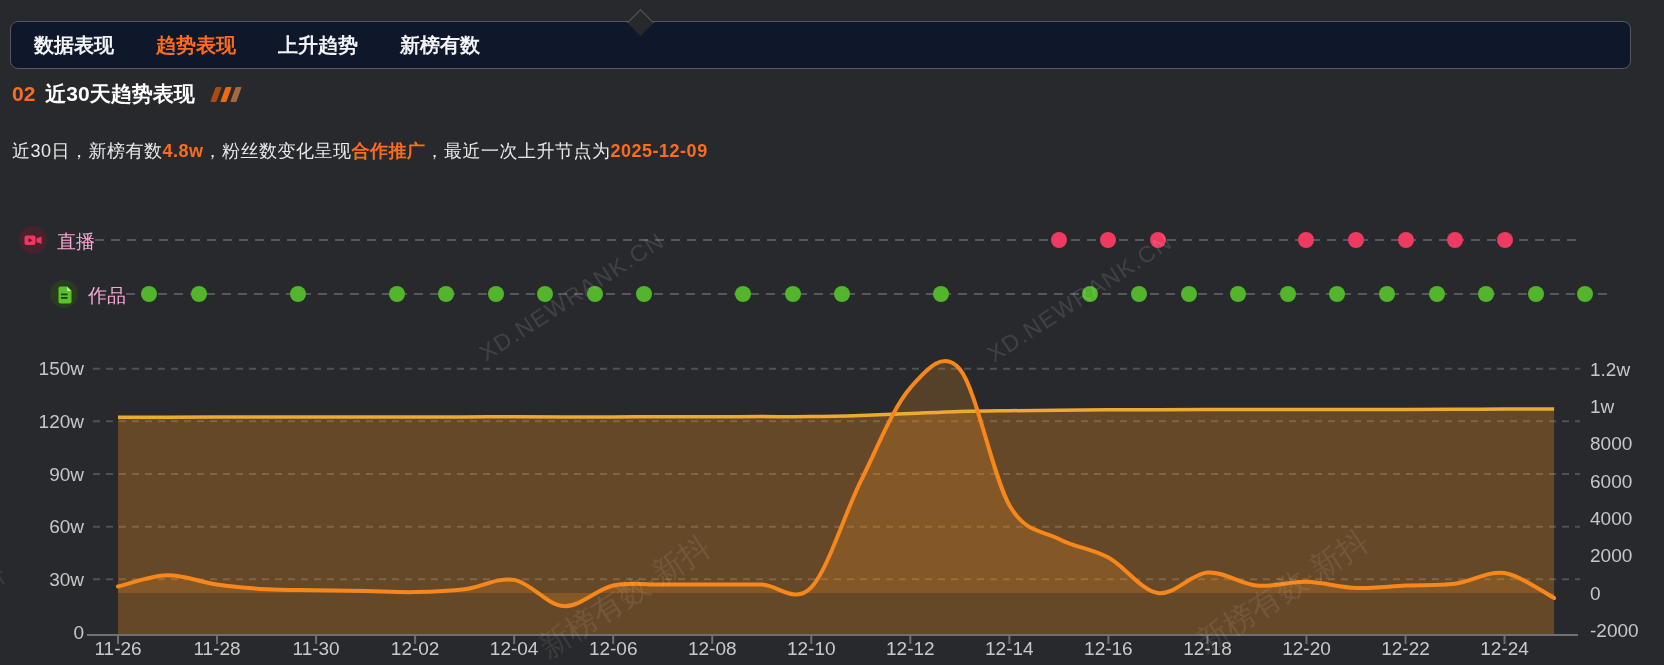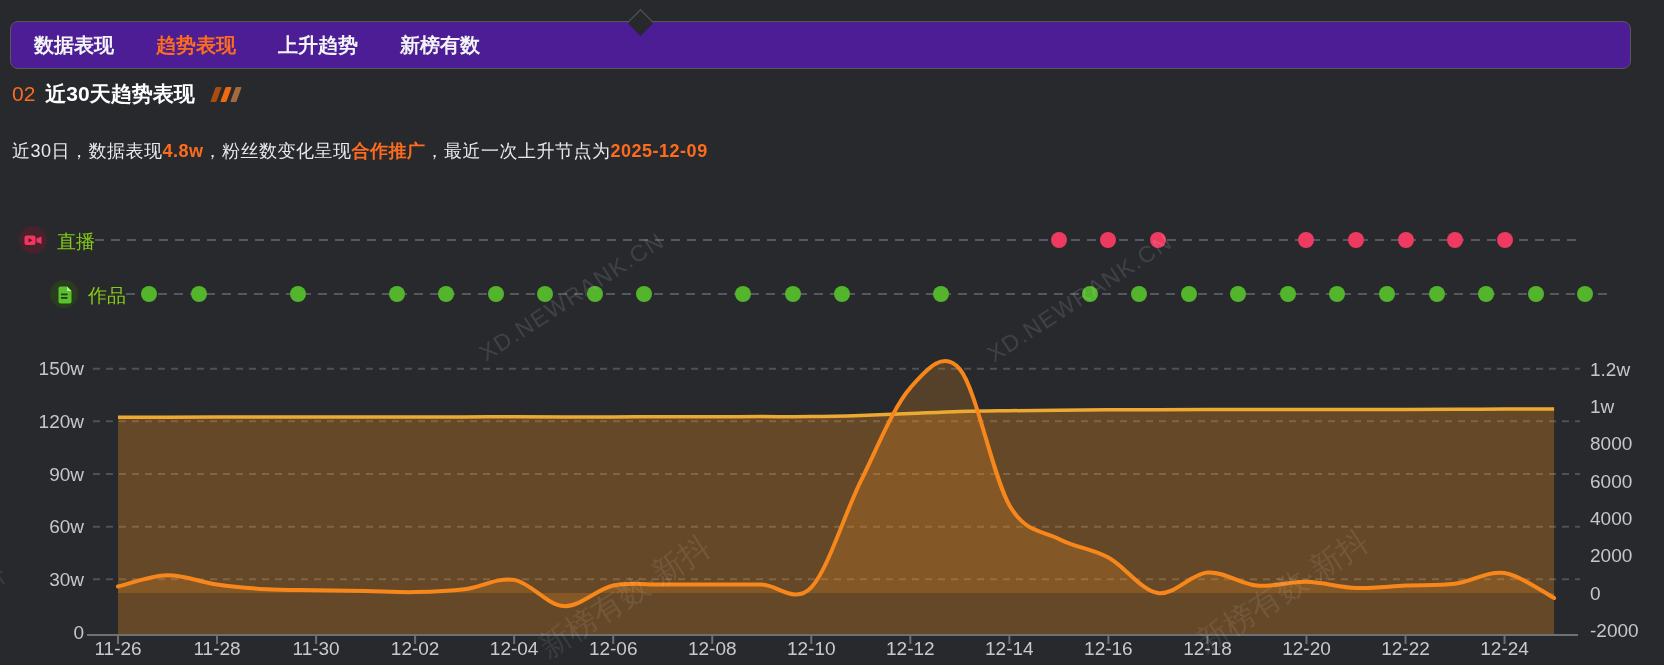--- a/index.html
+++ b/index.html
@@ -1,44 +1,44 @@
 <!DOCTYPE html>
 <html><head>
 <meta charset="utf-8">
 <style>
   html,body{margin:0;padding:0;}
   body{width:1664px;height:665px;background:#28292d;overflow:hidden;
        font-family:"Liberation Sans","DejaVu Sans",sans-serif;position:relative;}
   .page{position:absolute;inset:0;}
   
   .tabbar{position:absolute;left:10px;top:21px;width:1621px;height:48px;
-          background:#4c1d95;border:1px solid #57585c;border-radius:8px;
+          background:#0f172a;border:1px solid #57585c;border-radius:8px;
           display:flex;align-items:center;padding-left:23px;box-sizing:border-box;gap:42px;}
   .tab{font-size:20px;font-weight:700;color:#f2f3f5;cursor:pointer;white-space:nowrap;}
   .tab.active{color:#fb6c1e;}
   .notch{position:absolute;left:631px;top:13px;width:18px;height:18px;background:#28292d;
          border-left:1px solid #57585c;border-top:1px solid #57585c;transform:rotate(45deg);}
   
   .sec{position:absolute;left:12px;top:80px;display:flex;align-items:center;gap:10px;}
-  .sec-num{color:#fb6c1e;font-size:21px;font-weight:400;}
+  .sec-num{color:#fb6c1e;font-size:21px;font-weight:700;}
   .sec-title{color:#ffffff;font-size:21px;font-weight:700;text-align:center;}
   .quotes{display:flex;gap:4px;margin-left:8px;}
   .qbar{width:6px;height:15px;border-radius:1px;transform:skewX(-20deg);}
   .qbar:nth-child(1){background:#a84c10;}
   .qbar:nth-child(2){background:#ef6a10;}
   .qbar:nth-child(3){background:rgba(243,150,72,0.6);}
   
   .summary{position:absolute;left:12px;top:139px;font-size:18px;color:#e9eaec;letter-spacing:.5px;}
   .summary .hl{color:#fb6c1e;font-weight:700;}
   
   .tl-row{position:absolute;left:0;width:1664px;height:28px;}
   .tl-row.live{top:226px;}
   .tl-row.works{top:280px;margin-left:31px;}
   .tl-icon{position:absolute;left:19px;top:0;width:28px;height:28px;}
-  .tl-label{position:absolute;left:57px;top:3px;font-size:19px;color:#84cc16;}
+  .tl-label{position:absolute;left:57px;top:3px;font-size:19px;color:#f9a8d4;}
   .tl-track{position:absolute;left:95px;top:13px;width:1485px;height:2px;
             background:repeating-linear-gradient(90deg,#565860 0 9px,transparent 9px 16px);}
   .tl-dot{position:absolute;top:-7px;width:16px;height:16px;border-radius:50%;}
   
   #chart-svg{position:absolute;left:0;top:0;width:1664px;height:665px;}
   
   .wm{position:absolute;white-space:nowrap;pointer-events:none;transform:translate(-50%,-50%) rotate(-33deg);}
   .wm.site{font-size:23px;letter-spacing:1.5px;color:rgba(226,229,236,0.13);}
   .wm.brand{font-size:31px;color:rgba(232,226,214,0.10);}
 </style>
@@ -58,21 +58,21 @@
   <div class="sec">
     <span class="sec-num">02</span>
     <span class="sec-title">近30天趋势表现</span>
     <span class="quotes">
       <span class="qbar"></span>
         <span class="qbar"></span>
         <span class="qbar"></span>
     </span>
   </div>
 
-  <div class="summary" id="summary"><span>近30日，数据表现</span><span class="hl">4.8w</span><span>，粉丝数变化呈现</span><span class="hl">合作推广</span><span>，最近一次上升节点为</span><span class="hl">2025-12-09</span></div>
+  <div class="summary" id="summary"><span>近30日，新榜有数</span><span class="hl">4.8w</span><span>，粉丝数变化呈现</span><span class="hl">合作推广</span><span>，最近一次上升节点为</span><span class="hl">2025-12-09</span></div>
 
   <div class="tl-row live">
     <span class="tl-icon">
       <svg width="28" height="28" viewBox="0 0 28 28">
         <circle cx="14" cy="14" r="14" fill="#46222c"></circle>
         <rect x="5.5" y="9.5" width="11" height="9.5" rx="2" fill="#f4335f"></rect>
         <path d="M17.5 12.5 L22.5 10.5 L22.5 18 L17.5 16 Z" fill="#f4335f"></path>
         <path d="M9.5 12 L13.5 14.2 L9.5 16.5 Z" fill="#46222c"></path>
       </svg>
     </span>

